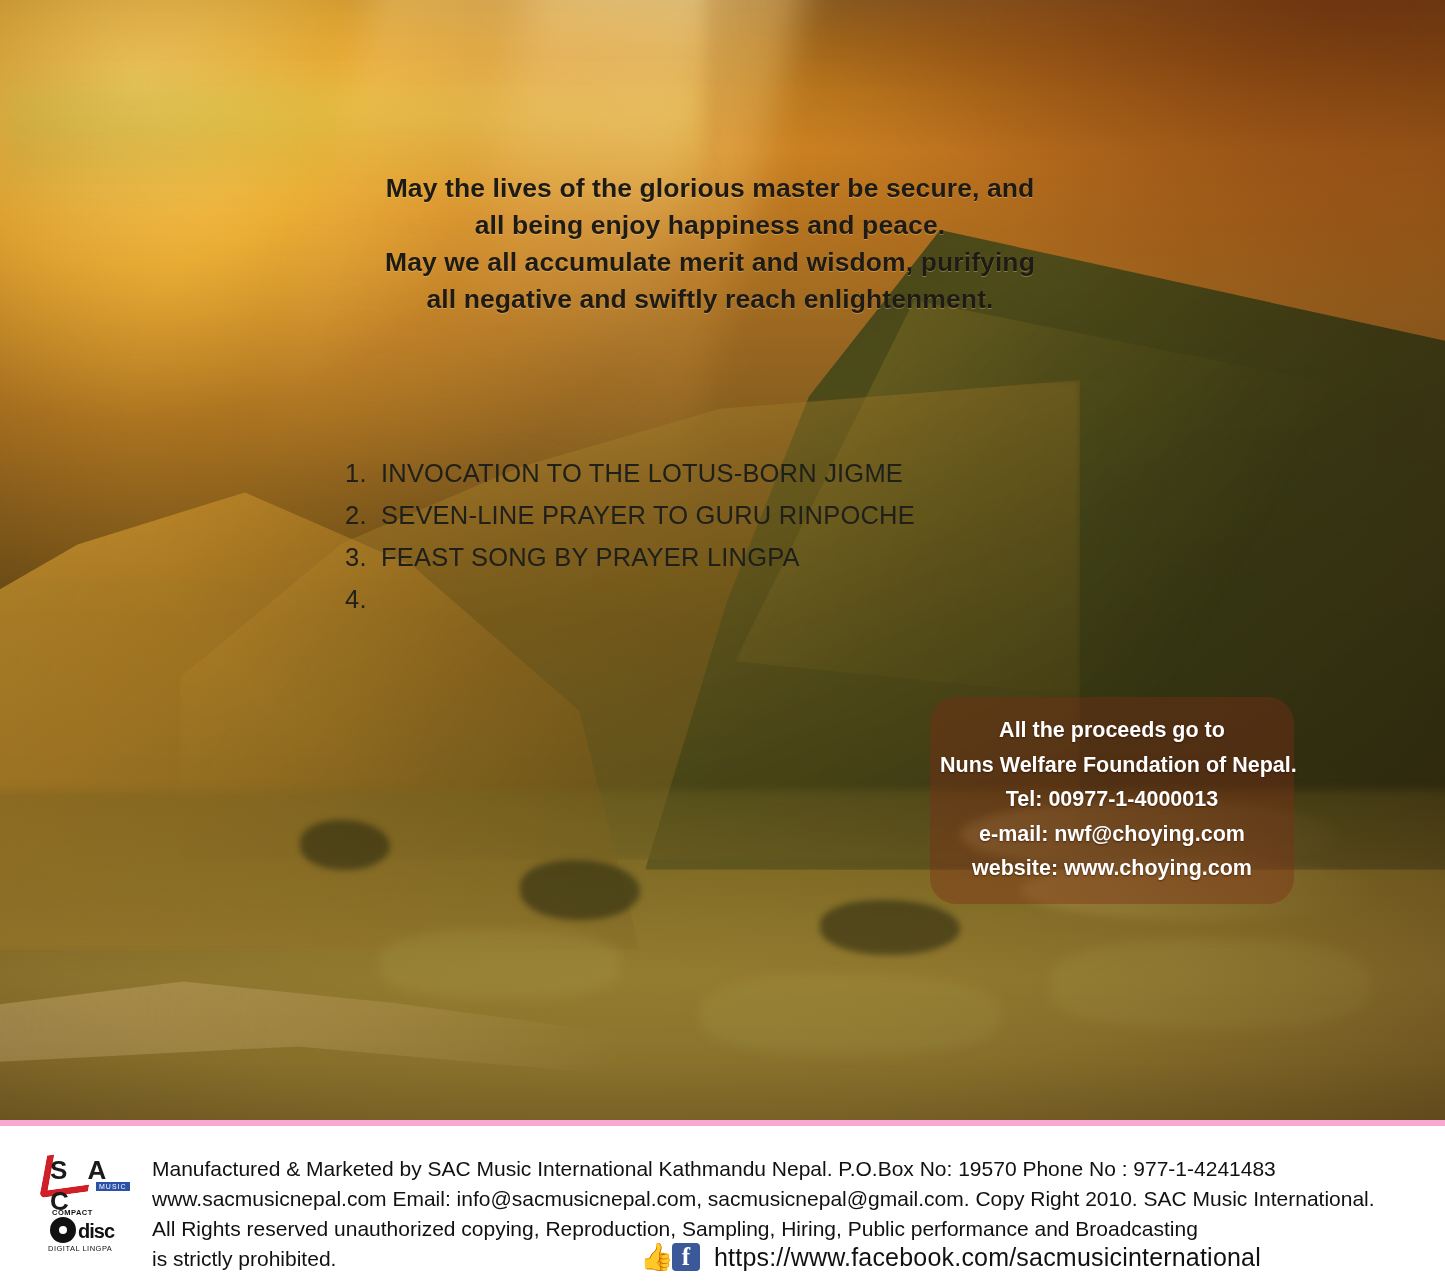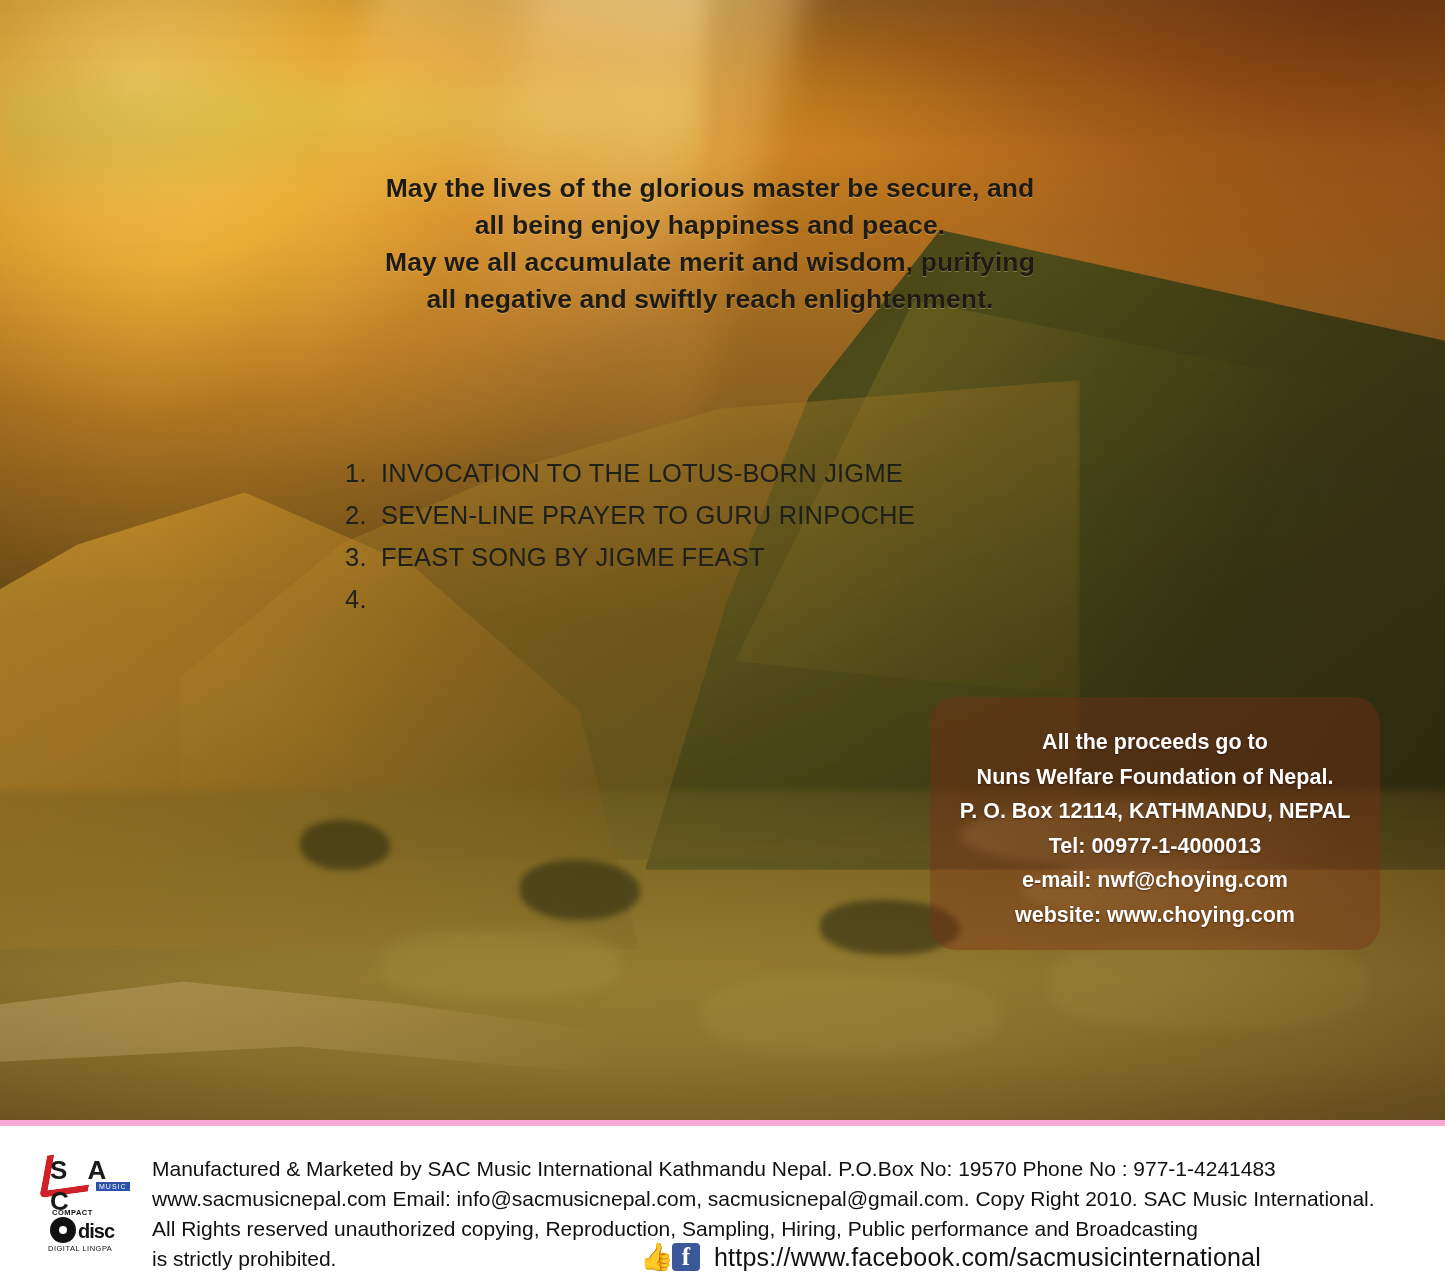--- a/index.html
+++ b/index.html
@@ -248,22 +248,22 @@
     letter-spacing: 0.2px;
   }
   .track { display: flex; }
   .track-num { width: 36px; flex: none; }
   .track-title { white-space: nowrap; }
 
   
   .proceeds {
     position: absolute;
     left: 930px; top: 697px;
-    width: 450px;
-    padding: 28px 10px 18px;
+    width: 364px;
+    padding: 16px 10px 18px;
     box-sizing: border-box;
     border-radius: 26px;
     background: rgba(126,44,22,0.40);
     text-align: center;
     color: #ffffff;
     font-weight: bold;
     font-size: 21.5px;
     line-height: 34.5px;
     text-shadow: 0 1px 2px rgba(40,10,0,0.55);
   }
@@ -435,31 +435,30 @@
       <div class="track">
         <span class="track-num">1.</span>
         <span class="track-title">INVOCATION TO THE LOTUS-BORN JIGME</span>
       </div>
       <div class="track">
         <span class="track-num">2.</span>
         <span class="track-title">SEVEN-LINE PRAYER TO GURU RINPOCHE</span>
       </div>
       <div class="track">
         <span class="track-num">3.</span>
-        <span class="track-title">FEAST SONG BY JIGME FEAST</span>
+        <span class="track-title">FEAST SONG BY PRAYER LINGPA</span>
       </div>
       <div class="track">
         <span class="track-num">4.</span>
       </div>
     </div>
 
     <div class="proceeds">
       <span class="pr">All the proceeds go to</span>
       <span class="pr">Nuns Welfare Foundation of Nepal.</span>
-      <span class="pr">P. O. Box 12114, KATHMANDU, NEPAL</span>
       <span class="pr">Tel: 00977-1-4000013</span>
       <span class="pr">e-mail: nwf@choying.com</span>
       <span class="pr">website: www.choying.com</span>
     </div>
   </div>
 
   <div class="footer">
 
     <div class="footer-logos">
       <div class="sac-logo">

